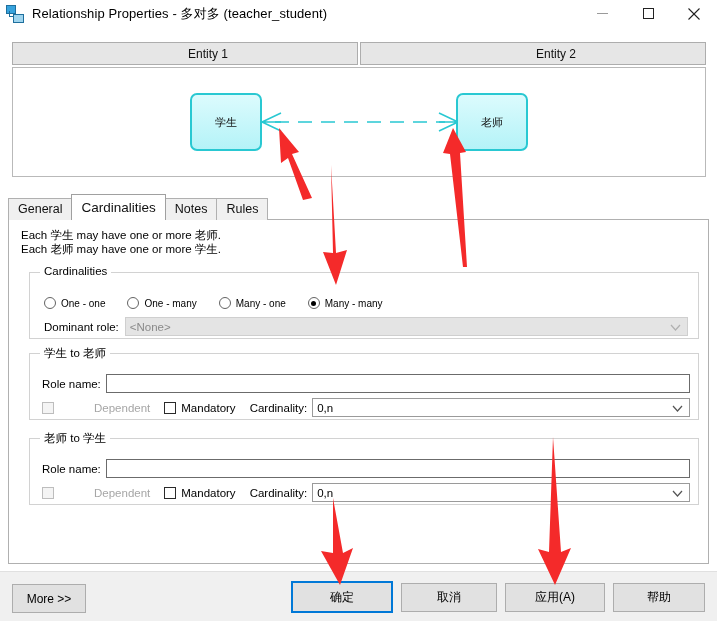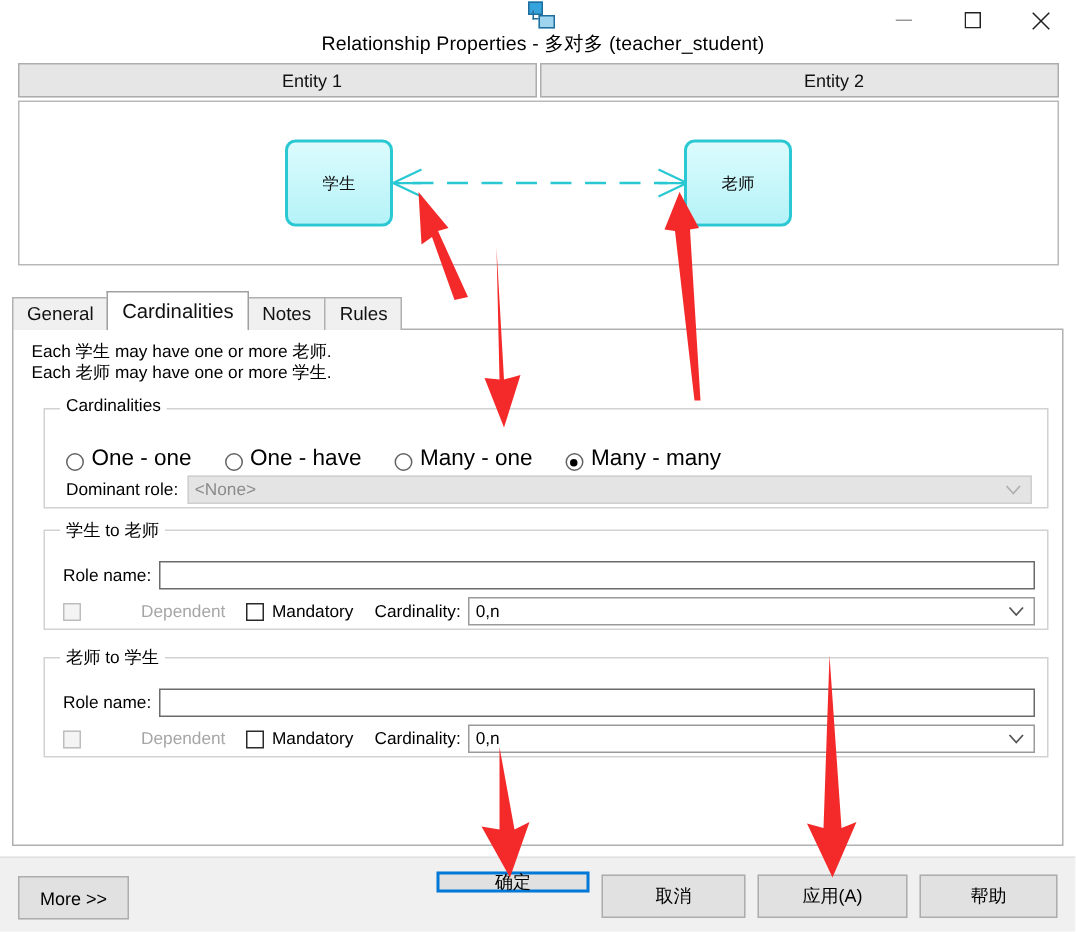--- a/index.html
+++ b/index.html
@@ -18,21 +18,20 @@
   }
 
   
   .titlebar {
     position: absolute;
     left: 0; top: 0;
     width: 717px; height: 27px;
     background: #ffffff;
     display: flex;
     align-items: center;
-    flex-direction: column;
   }
   .title-icon {
     width: 20px; height: 20px;
     margin-left: 5px;
     position: relative;
     flex: 0 0 auto;
   }
   .title-icon .sq1 {
     position: absolute; left: 1px; top: 1px;
     width: 8px; height: 7px;
@@ -190,23 +189,23 @@
 
   
   .radio-row {
     position: absolute;
     left: 14px; top: 24px;
     display: flex;
     align-items: center;
   }
   .radio-item {
     display: flex;
-    align-items: flex-end;
+    align-items: center;
     margin-right: 22px;
-    font-size: 15px;
+    font-size: 10px;
     white-space: nowrap;
   }
   .radio {
     width: 12px; height: 12px;
     border: 1px solid #636363;
     border-radius: 50%;
     background: #fff;
     margin-right: 5px;
     position: relative;
     box-sizing: border-box;
@@ -317,21 +316,21 @@
     align-items: center;
     justify-content: center;
     font-size: 12px;
     color: #000;
     box-sizing: border-box;
   }
   .btn.focused {
     border: 2px solid #0078d7;
   }
   #btn-more { left: 12px; top: 12px; width: 74px; }
-  #btn-ok     { left: 291px; top: 9px; width: 102px; height: 14px; }
+  #btn-ok     { left: 291px; top: 9px; width: 102px; height: 32px; }
   #btn-cancel { left: 401px; top: 11px; width: 96px; }
   #btn-apply  { left: 505px; top: 11px; width: 100px; }
   #btn-help   { left: 613px; top: 11px; width: 92px; }
 
   
   .anno { position: absolute; left: 0; top: 0; width: 717px; height: 621px; pointer-events: none; z-index: 20; }
 </style>
 </head>
 <body>
 
@@ -410,21 +409,21 @@
   <div class="group" id="group-card">
     <div class="group-title">Cardinalities</div>
 
     <div class="radio-row">
       <label class="radio-item">
         <span class="radio"></span>
         <span>One - one</span>
       </label>
       <label class="radio-item">
         <span class="radio"></span>
-        <span>One - have</span>
+        <span>One - many</span>
       </label>
       <label class="radio-item">
         <span class="radio"></span>
         <span>Many - one</span>
       </label>
       <label class="radio-item">
         <span class="radio checked"></span>
         <span>Many - many</span>
       </label>
     </div>

